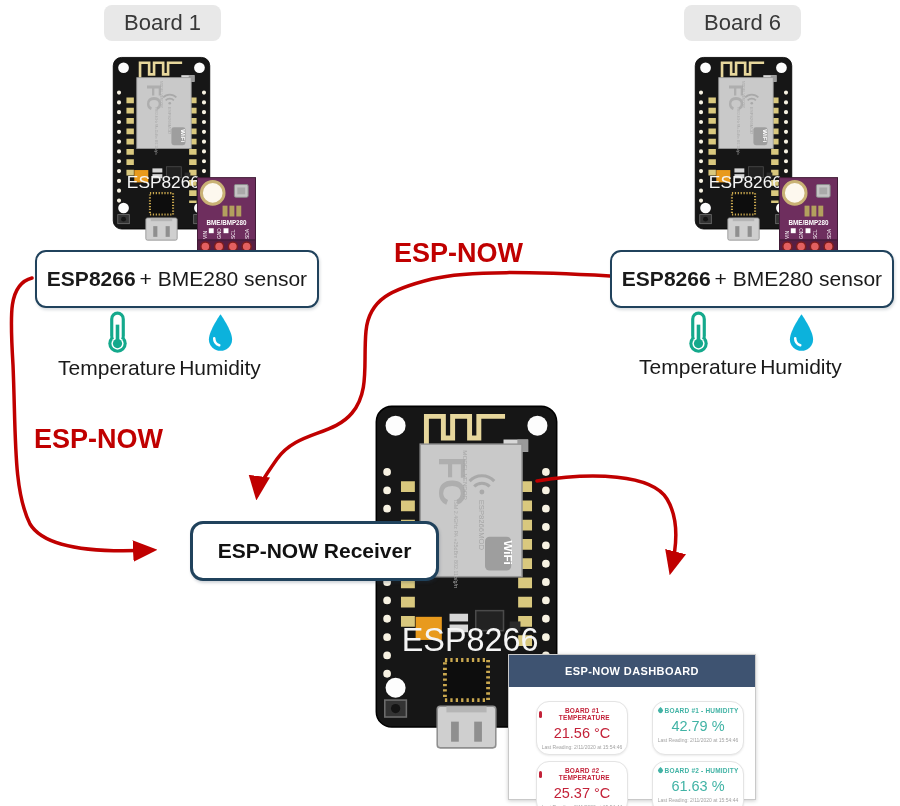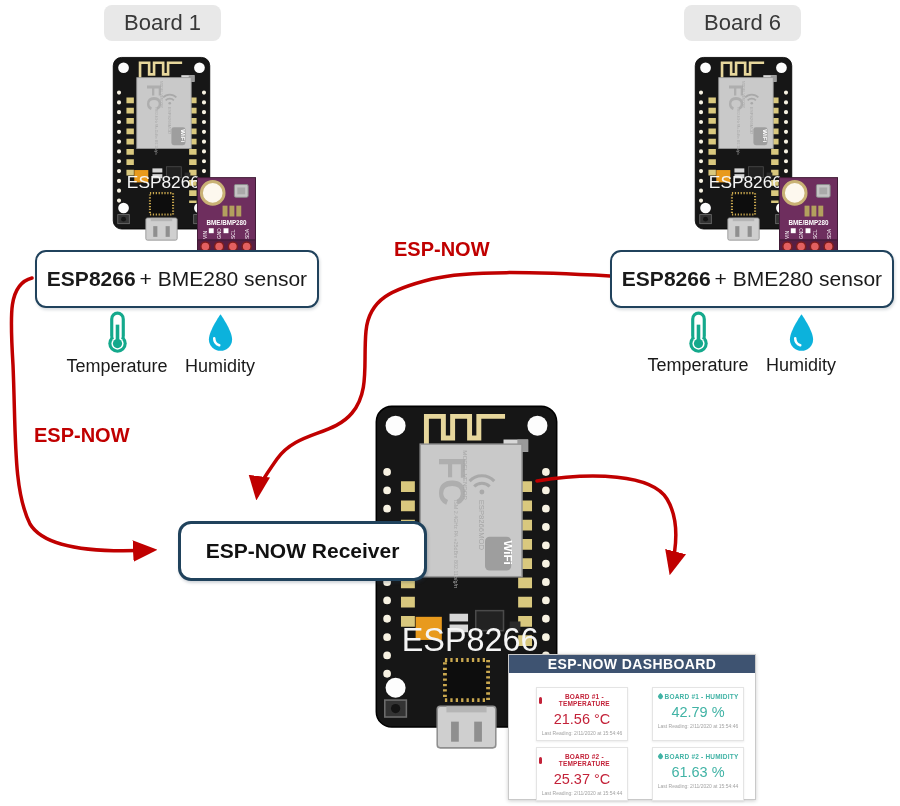--- a/index.html
+++ b/index.html
@@ -12,40 +12,40 @@
              border-radius:8px;z-index:3;}
 
   
   .sensor-box{width:280px;height:54px;background:#fff;border:2.5px solid #20425c;
               border-radius:11px;display:flex;align-items:center;justify-content:center;
               font-size:21px;color:#1a1a1a;z-index:6;box-shadow:1px 2px 3px rgba(40,60,80,.18);}
   .sensor-box b{margin-right:4px;}
   .node-box{background:#fff;border:3px solid #20425c;border-radius:13px;
             display:flex;align-items:center;justify-content:center;
             font-weight:bold;font-size:21px;color:#111;z-index:6;
-            box-shadow:1px 2px 3px rgba(40,60,80,.22);}
-
-  .espnow-label{color:#c00000;font-weight:bold;font-size:20px;z-index:5;}
-
-  .reading-label{font-size:18px;color:#1a1a1a;text-align:center;z-index:3;}
+            box-shadow:1px 2px 3px rgba(40,60,80,.22);margin-left:12px;}
+
+  .espnow-label{color:#c00000;font-weight:bold;font-size:27px;z-index:5;}
+
+  .reading-label{font-size:21px;color:#1a1a1a;text-align:center;z-index:3;}
 
   svg{display:block;}
   svg text{font-family:"Liberation Sans",sans-serif;}
 
   #arrow-layer{position:absolute;left:0;top:0;z-index:4;pointer-events:none;}
   .board-svg{z-index:2;}
   .sensor-svg{z-index:3;}
 
   
   #dashboard{left:508px;top:654px;width:246px;height:144px;background:#fff;
              border:1px solid #c9c9c9;z-index:6;box-shadow:0 1px 4px rgba(0,0,0,.2);}
-  #dash-header{height:18px;background:#3e5371;color:#fff;font-size:14px;font-weight:bold;
+  #dash-header{height:32px;background:#3e5371;color:#fff;font-size:11px;font-weight:bold;
                letter-spacing:.4px;display:flex;align-items:center;justify-content:center;}
   #dash-cards{display:grid;grid-template-columns:1fr 1fr;gap:6px 8px;padding:14px 11px 8px;}
-  .dash-card{background:#fff;border:1px solid #e4e4e4;border-radius:0;text-align:center;
+  .dash-card{background:#fff;border:1px solid #e4e4e4;border-radius:13px;text-align:center;
              padding:5px 2px 4px;box-shadow:0 1px 2px rgba(0,0,0,.08);margin-left:16px;}
   .card-title{font-size:6.5px;font-weight:bold;letter-spacing:.2px;display:flex;
               align-items:center;justify-content:center;gap:2px;}
   .card-value{font-size:14.5px;margin:4px 0 3px;}
   .card-ts{font-size:5px;color:#a3a3a3;}
   .c-temp{color:#c32239;}
   .c-hum{color:#41b3a5;}
   .mini-thermo{width:3px;height:7px;background:#c32239;border-radius:1.5px;display:inline-block;}
   .mini-drop{width:5px;height:5px;background:#41b3a5;border-radius:0 50% 50% 50%;
              transform:rotate(45deg);display:inline-block;}

